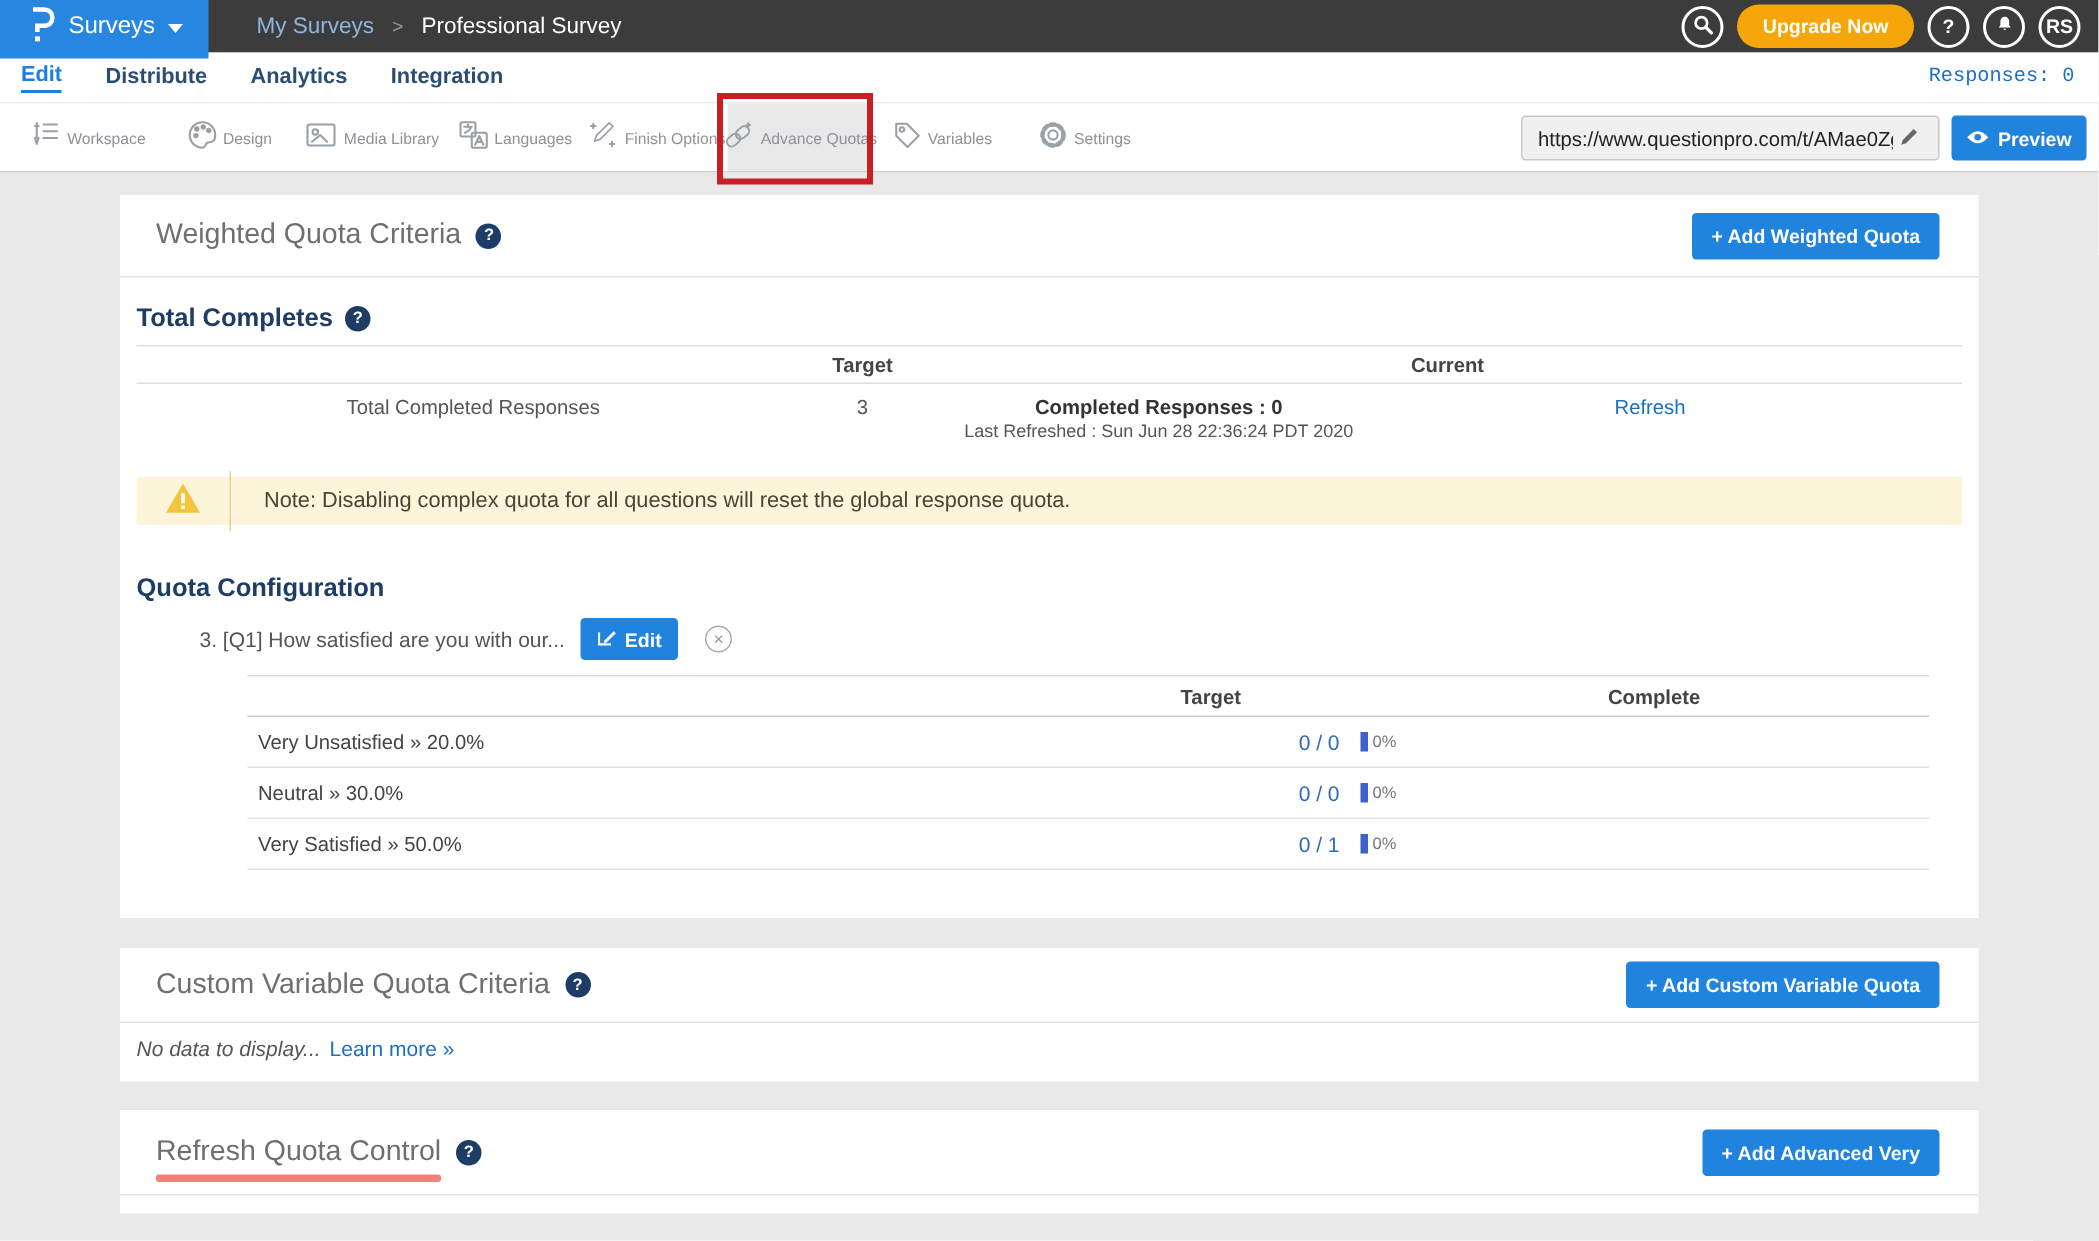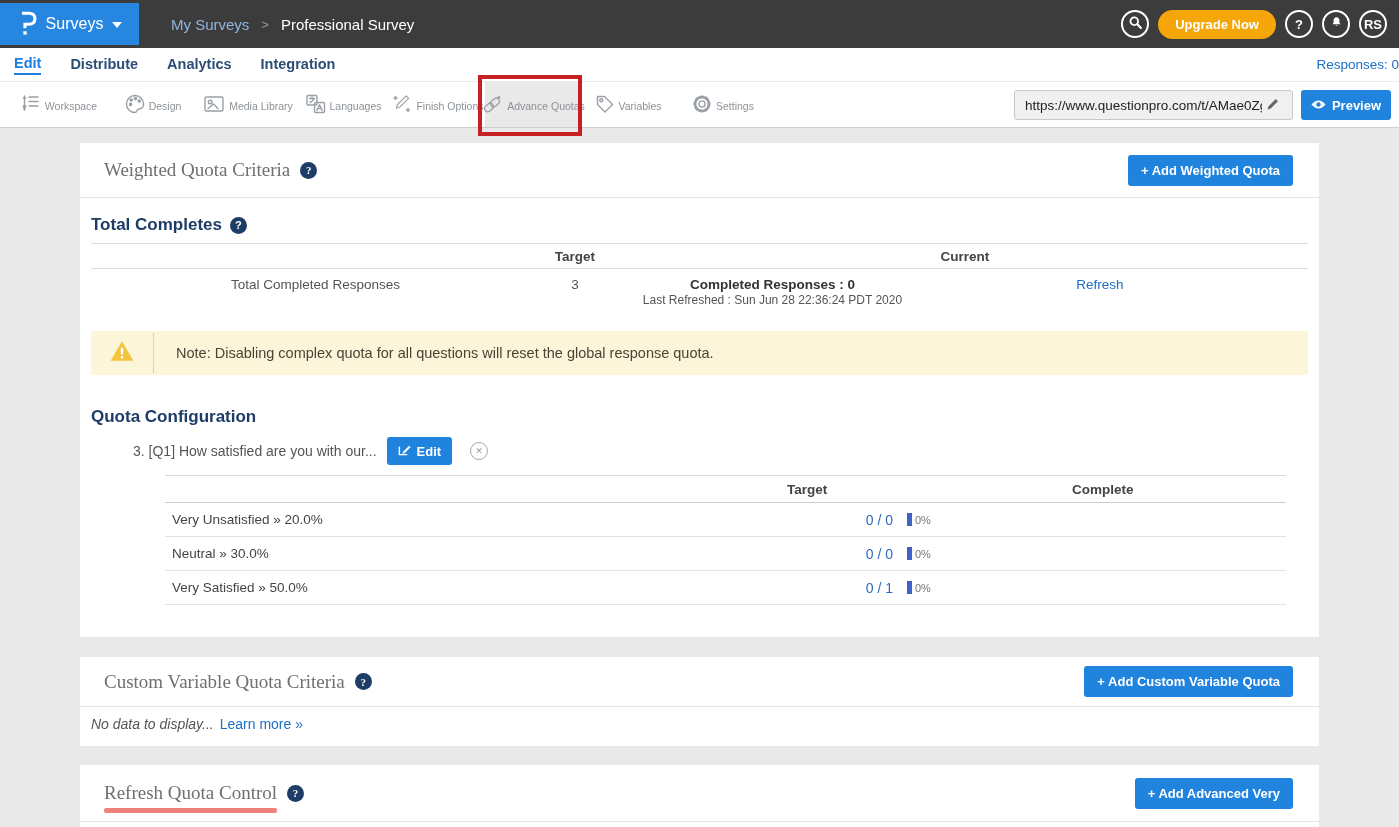--- a/index.html
+++ b/index.html
@@ -1,74 +1,74 @@
 <!DOCTYPE html>
 <html><head>
 <meta charset="utf-8">
 <style>
   * { box-sizing: border-box; margin: 0; padding: 0; }
   html,body { width:1399px; height:827px; overflow:hidden; }
   body { font-family:"Liberation Sans","DejaVu Sans",sans-serif; background:#e9e9e9; color:#555; }
 
   
-  .topnav { height:48px; background:#3c3c3c; display:flex; align-items:center; }
+  .topnav { height:35px; background:#3c3c3c; display:flex; align-items:center; }
   .brand { width:139px; height:42px; background:#2787e0; display:flex; align-items:center; justify-content:center; gap:9px; cursor:pointer; }
   .brand-text { color:#fff; font-size:16px; font-weight:500; }
   .caret-down { width:0; height:0; border-left:5px solid transparent; border-right:5px solid transparent; border-top:6px solid #fff; margin-top:2px; }
   .breadcrumb { display:flex; align-items:center; margin-left:32px; font-size:15px; gap:12px; }
   .bc-parent { color:#8fb6dd; cursor:pointer; }
   .bc-sep { color:#9a9a9a; font-size:13px; }
   .bc-current { color:#fff; }
   .topnav-right { margin-left:auto; margin-right:12px; display:flex; align-items:center; gap:9px; }
   .nav-circle { width:28px; height:28px; border:2px solid #fff; border-radius:50%; display:flex; align-items:center; justify-content:center; color:#fff; font-weight:bold; font-size:13px; cursor:pointer; flex:none; }
   .upgrade-btn { background:#f5a608; border:none; color:#fff; font-weight:bold; font-size:13px; font-family:inherit; padding:0 17px; height:29px; border-radius:15px; cursor:pointer; }
 
   
   .tabrow { height:34px; background:#fff; display:flex; align-items:center; padding-left:14px; gap:29px; border-bottom:1px solid #ececec; }
   .tab { font-size:14.5px; font-weight:600; color:#2b4d74; cursor:pointer; padding-bottom:2px; }
   .tab.active { color:#1b7ee0; border-bottom:2px solid #1b7ee0; }
-  .responses { margin-left:auto; font-size:13.5px; color:#1b6fc4; }
+  .responses { margin-left:auto; margin-right:16px; font-size:13.5px; color:#1b6fc4;font-family:Liberation Mono, monospace; }
 
   
   .toolbar { height:46px; background:#fff; border-bottom:1px solid #cfcfcf; display:flex; align-items:stretch; padding-left:10px; position:relative; }
   .tool { width:95px; display:flex; flex-direction:row; align-items:center; justify-content:center; gap:3px; cursor:pointer; padding-top:2px; }
   .tool.active { background:#e9e9e9; }
   .tool svg { stroke:#9aa0a6; fill:none; stroke-width:1.4; stroke-linecap:round; stroke-linejoin:round; }
   .tool-label { font-size:10.5px; color:#8d9297; white-space:nowrap; }
   .annotation-box { position:absolute; left:478px; top:-7px; width:104px; height:61px; border:4px solid #c62025; z-index:6; pointer-events:none; }
   .url-input { position:absolute; left:1014px; top:8px; width:279px; height:30px; background:#f0f0f0; border:1px solid #c8c8c8; border-radius:3px; padding:0 30px 0 10px; font-size:13.5px; color:#222; font-family:inherit; }
   .url-pencil { position:absolute; left:1266px; top:15px; cursor:pointer; }
   .preview-btn { position:absolute; left:1301px; top:8px; width:90px; height:30px; background:#2083dd; border:none; border-radius:3px; color:#fff; font-size:13px; font-weight:bold; font-family:inherit; display:flex; align-items:center; justify-content:center; gap:6px; cursor:pointer; }
 
   
   main { padding:15px 80px 0; }
   .card { background:#fff; }
   .card-head { height:55px; display:flex; align-items:center; justify-content:space-between; padding:0 26px 0 24px; border-bottom:1px solid #e3e3e3; }
-  .card-title { display:flex; align-items:center; gap:10px; font-size:19px; color:#6f6f6f;font-family:Liberation Serif, serif; }
+  .card-title { display:flex; align-items:center; gap:10px; font-size:19px; color:#6f6f6f; }
   .help-badge { width:17px; height:17px; border-radius:50%; background:#1d3c66; color:#fff; font-size:11px; font-weight:bold; display:inline-flex; align-items:center; justify-content:center; flex:none; cursor:pointer; }
   .btn-primary { background:#2083dd; border:none; border-radius:3px; color:#fff; font-size:13px; font-weight:bold; font-family:inherit; padding:8px 13px; cursor:pointer; }
 
   .section { padding:0 11px; }
   .sec-heading { display:flex; align-items:center; gap:8px; font-size:17px; font-weight:bold; color:#1d3c66; }
   .sec-heading.h-total { padding-top:17px; padding-bottom:8px; }
   .sec-heading.h-quota { padding-top:32px; }
 
   
   .tc-grid { display:grid; grid-template-columns:449px 70px 325px 330px 1fr; }
   .tc-head { border-top:1px solid #ddd; border-bottom:1px solid #ddd; height:26px; align-items:center; font-size:13.5px; font-weight:bold; color:#444; }
   .tc-head .col-target { grid-column:2; text-align:center; }
   .tc-head .col-current { grid-column:3 / 5; text-align:center; padding-left:55px; }
   .tc-row { padding:8px 0 24px; font-size:13.5px; }
   .tc-row > div { align-self:start; text-align:center; }
   .tc-bold { font-weight:bold; color:#333; }
   .tc-sub { font-size:12px; color:#555; margin-top:1px; }
   .link { color:#1b6fc4; cursor:pointer; text-decoration:none; }
 
   
-  .note { height:44px; background:#fcf5da; display:flex; align-items:center; border-radius:2px; }
+  .note { height:32px; background:#fcf5da; display:flex; align-items:center; border-radius:2px; }
   .note-icon-wrap { width:62px; display:flex; justify-content:center; flex:none; }
   .note-divider { width:1px; height:40px; background:#e7d48e; flex:none; }
   .note-text { padding-left:22px; font-size:14.5px; color:#4b4335; }
 
   
   .q-row { margin:10px 0 0 42px; display:flex; align-items:center; font-size:14px; color:#555; }
   .edit-btn { margin-left:10px; background:#2083dd; border:none; border-radius:3px; color:#fff; font-size:13px; font-weight:bold; font-family:inherit; padding:6px 11px; display:flex; align-items:center; gap:6px; cursor:pointer; }
   .dismiss { margin-left:18px; width:18px; height:18px; border:1px solid #aaa; border-radius:50%; color:#999; font-size:9px; display:flex; align-items:center; justify-content:center; cursor:pointer; }
 
   .q-table { margin:10px 22px 0 74px; padding-bottom:32px; }

